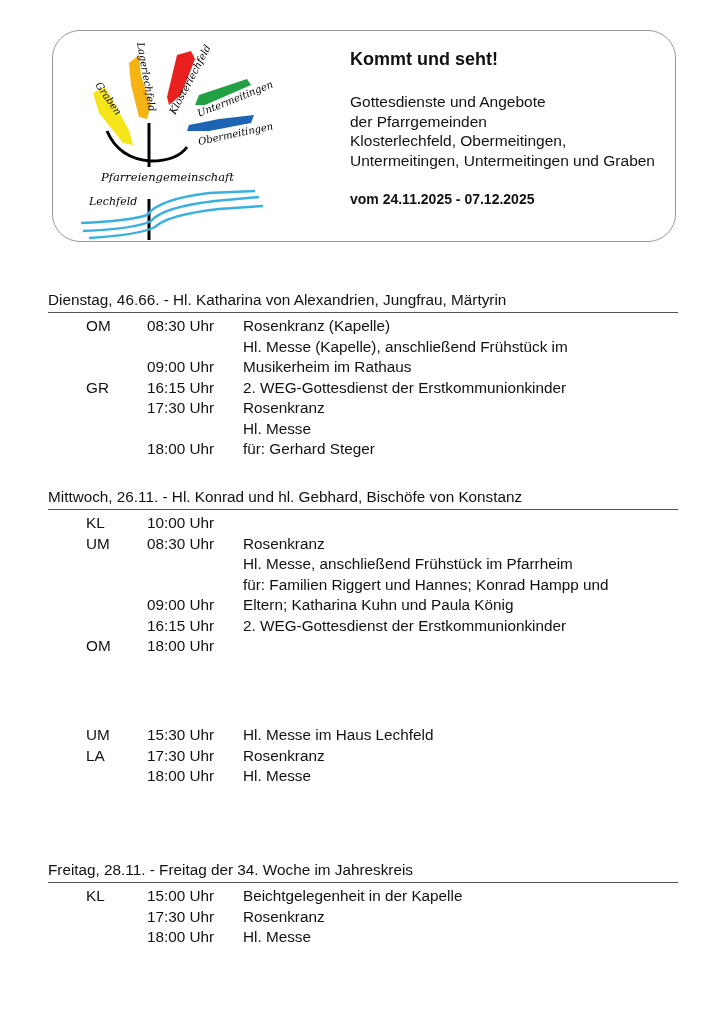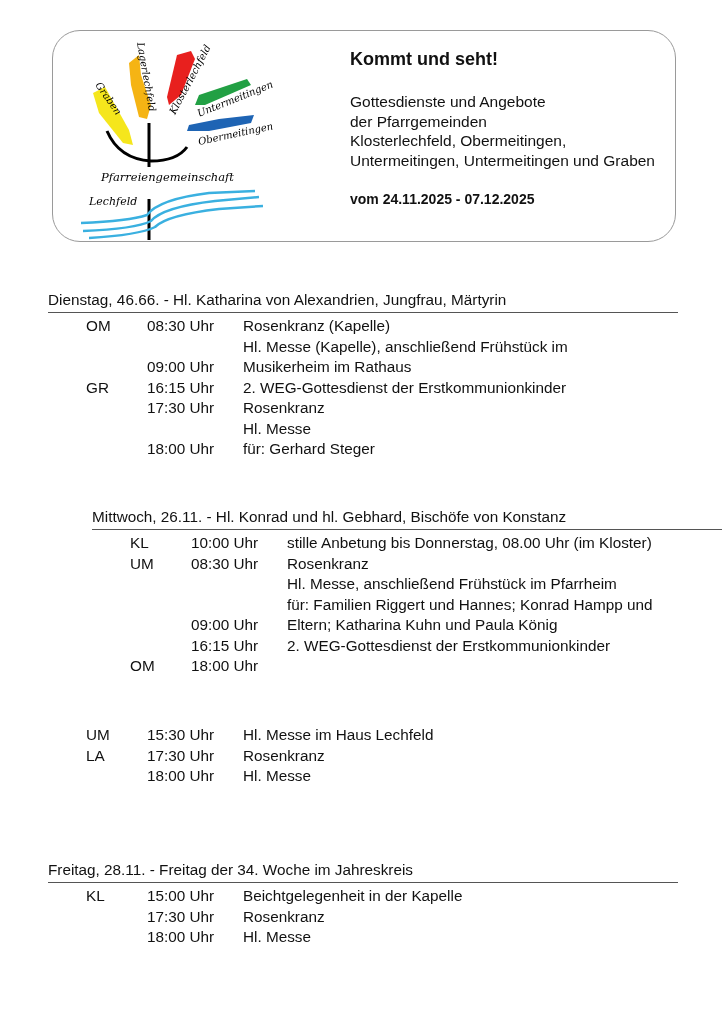--- a/index.html
+++ b/index.html
@@ -86,27 +86,26 @@
           <div class="desc">Rosenkranz</div>
         </div>
         <div class="entry">
           <div class="loc"></div>
           <div class="time">18:00 Uhr</div>
           <div class="desc">Hl. Messe
 für: Gerhard Steger</div>
         </div>
       </div>
     </div>
-    <div class="day" style="top: 508px; margin-left: 44px;">
+    <div class="day" style="top: 488px;">
       <div class="day-head">Mittwoch, 26.11. - Hl. Konrad und hl. Gebhard, Bischöfe von Konstanz</div>
       <div class="entries">
         <div class="entry">
           <div class="loc">KL</div>
           <div class="time">10:00 Uhr</div>
-          <div class="desc">stille Anbetung bis Donnerstag, 08.00 Uhr (im Kloster)</div>
         </div>
         <div class="entry">
           <div class="loc">UM</div>
           <div class="time">08:30 Uhr</div>
           <div class="desc">Rosenkranz</div>
         </div>
         <div class="entry">
           <div class="loc"></div>
           <div class="time">09:00 Uhr</div>
           <div class="desc">Hl. Messe, anschließend Frühstück im Pfarrheim

